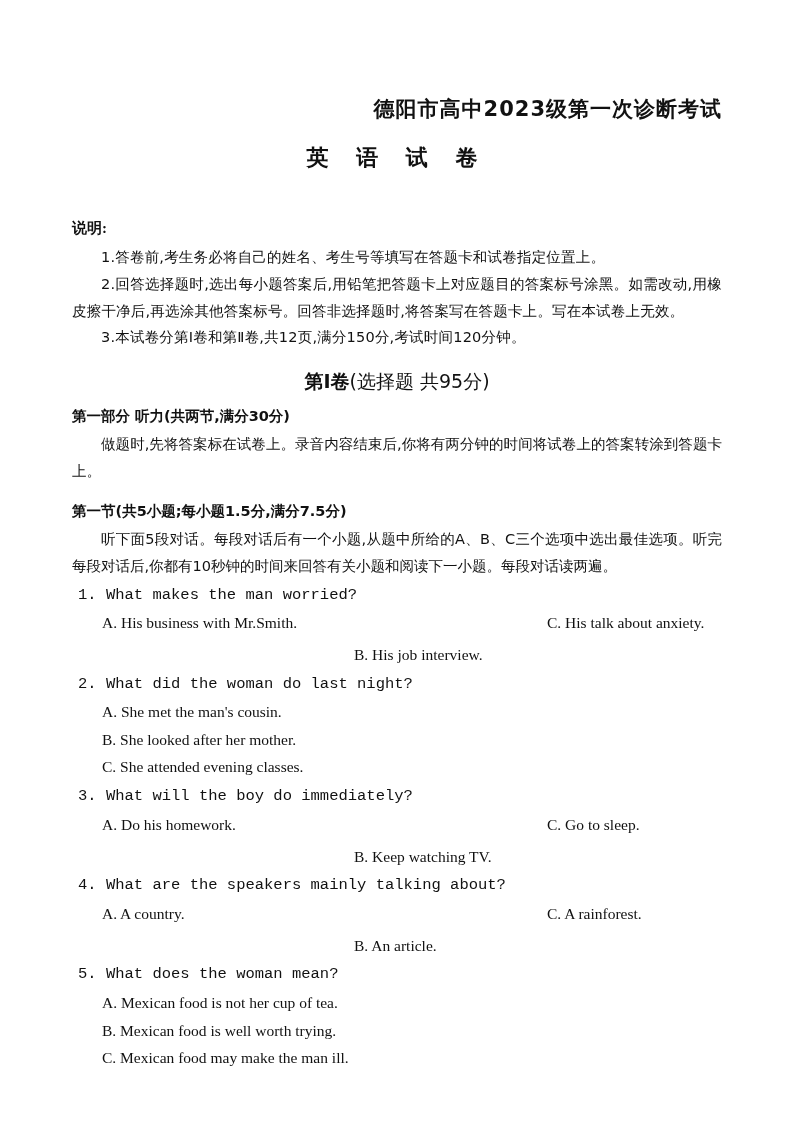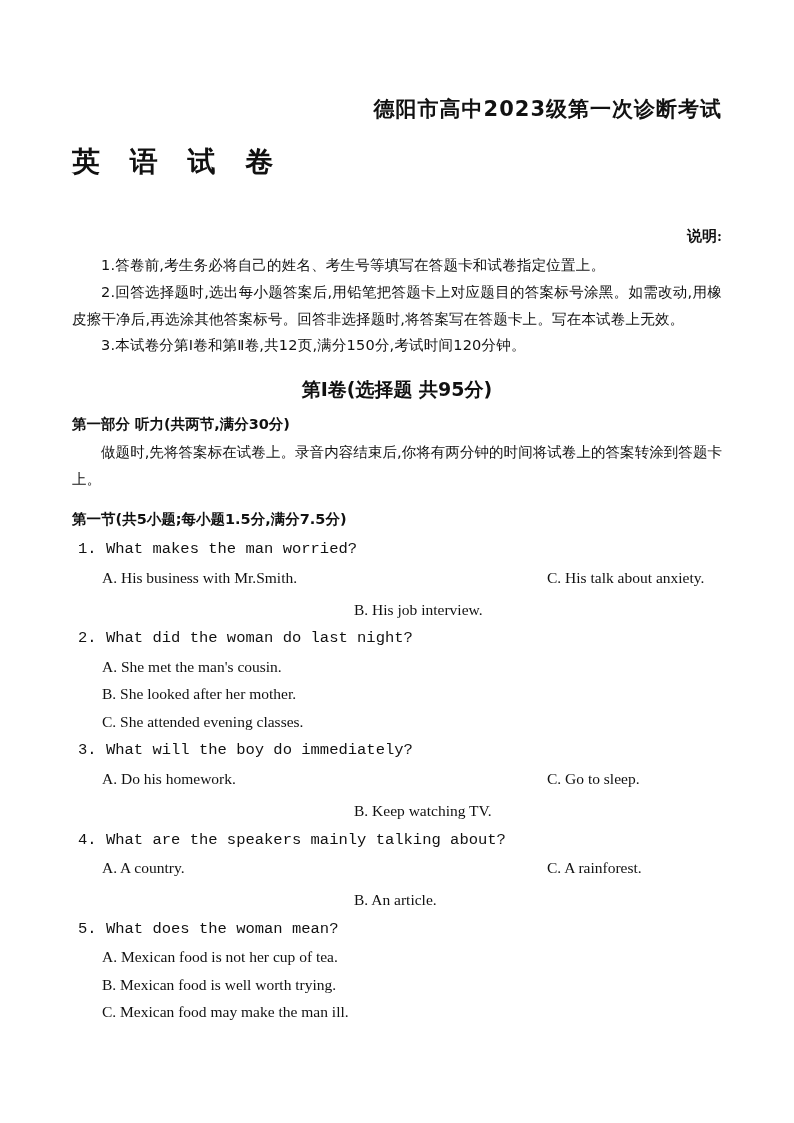--- a/index.html
+++ b/index.html
@@ -24,52 +24,52 @@
   }
   .doc-title {
     text-align: right;
     font-family: "DejaVu Sans", sans-serif;
     font-weight: bold;
     font-size: 21px;
     letter-spacing: 1px;
     margin-top: 95px;
   }
   .doc-subtitle {
+    text-align: center;
     font-family: "DejaVu Sans", sans-serif;
     font-weight: bold;
-    font-size: 28px;
+    font-size: 22px;
     letter-spacing: 10px;
     margin-top: 20px;
   }
   .notice-label {
     font-family: Liberation Serif, serif;
     font-weight: bold;
     font-size: 15px;
     margin-top: 46px;
     margin-bottom: 6px;
-    text-align: right;
   }
   .notice-item {
     font-family: "DejaVu Sans", sans-serif;
     font-size: 14.5px;
     line-height: 1.85;
     text-indent: 29px;
     text-align: justify;
     letter-spacing: 0.2px;
   }
   .section-title {
     text-align: center;
     font-family: "DejaVu Sans", sans-serif;
     font-weight: bold;
     font-size: 19px;
     margin-top: 18px;
     margin-bottom: 8px;
   }
   .section-title .paren {
-    font-weight: bold;
+    font-weight: normal;
     text-align: center;
   }
   .part-head {
     font-family: "DejaVu Sans", sans-serif;
     font-weight: bold;
     font-size: 14.5px;
     margin-top: 6px;
     line-height: 1.9;
   }
   .para {
@@ -124,20 +124,21 @@
   <div class="notice-item">3.本试卷分第Ⅰ卷和第Ⅱ卷,共12页,满分150分,考试时间120分钟。</div>
 
   <div class="section-title">
     <span>第Ⅰ卷</span><span class="paren">(选择题    共95分)</span>
   </div>
 
   <div class="part-head">第一部分  听力(共两节,满分30分)</div>
   <div class="para">做题时,先将答案标在试卷上。录音内容结束后,你将有两分钟的时间将试卷上的答案转涂到答题卡上。</div>
 
   <div class="sub-head">第一节(共5小题;每小题1.5分,满分7.5分)</div>
+  <div class="para">听下面5段对话。每段对话后有一个小题,从题中所给的A、B、C三个选项中选出最佳选项。听完每段对话后,你都有10秒钟的时间来回答有关小题和阅读下一小题。每段对话读两遍。</div>
 
   <div class="q">
     <span>1.</span>
     <span>What makes the man worried?</span>
   </div>
   <div class="opts-row">
     <span class="o1">A. His business with Mr.Smith.</span>
     <span class="o2">B. His job interview.</span>
     <span class="o3">C. His talk about anxiety.</span>
   </div>

